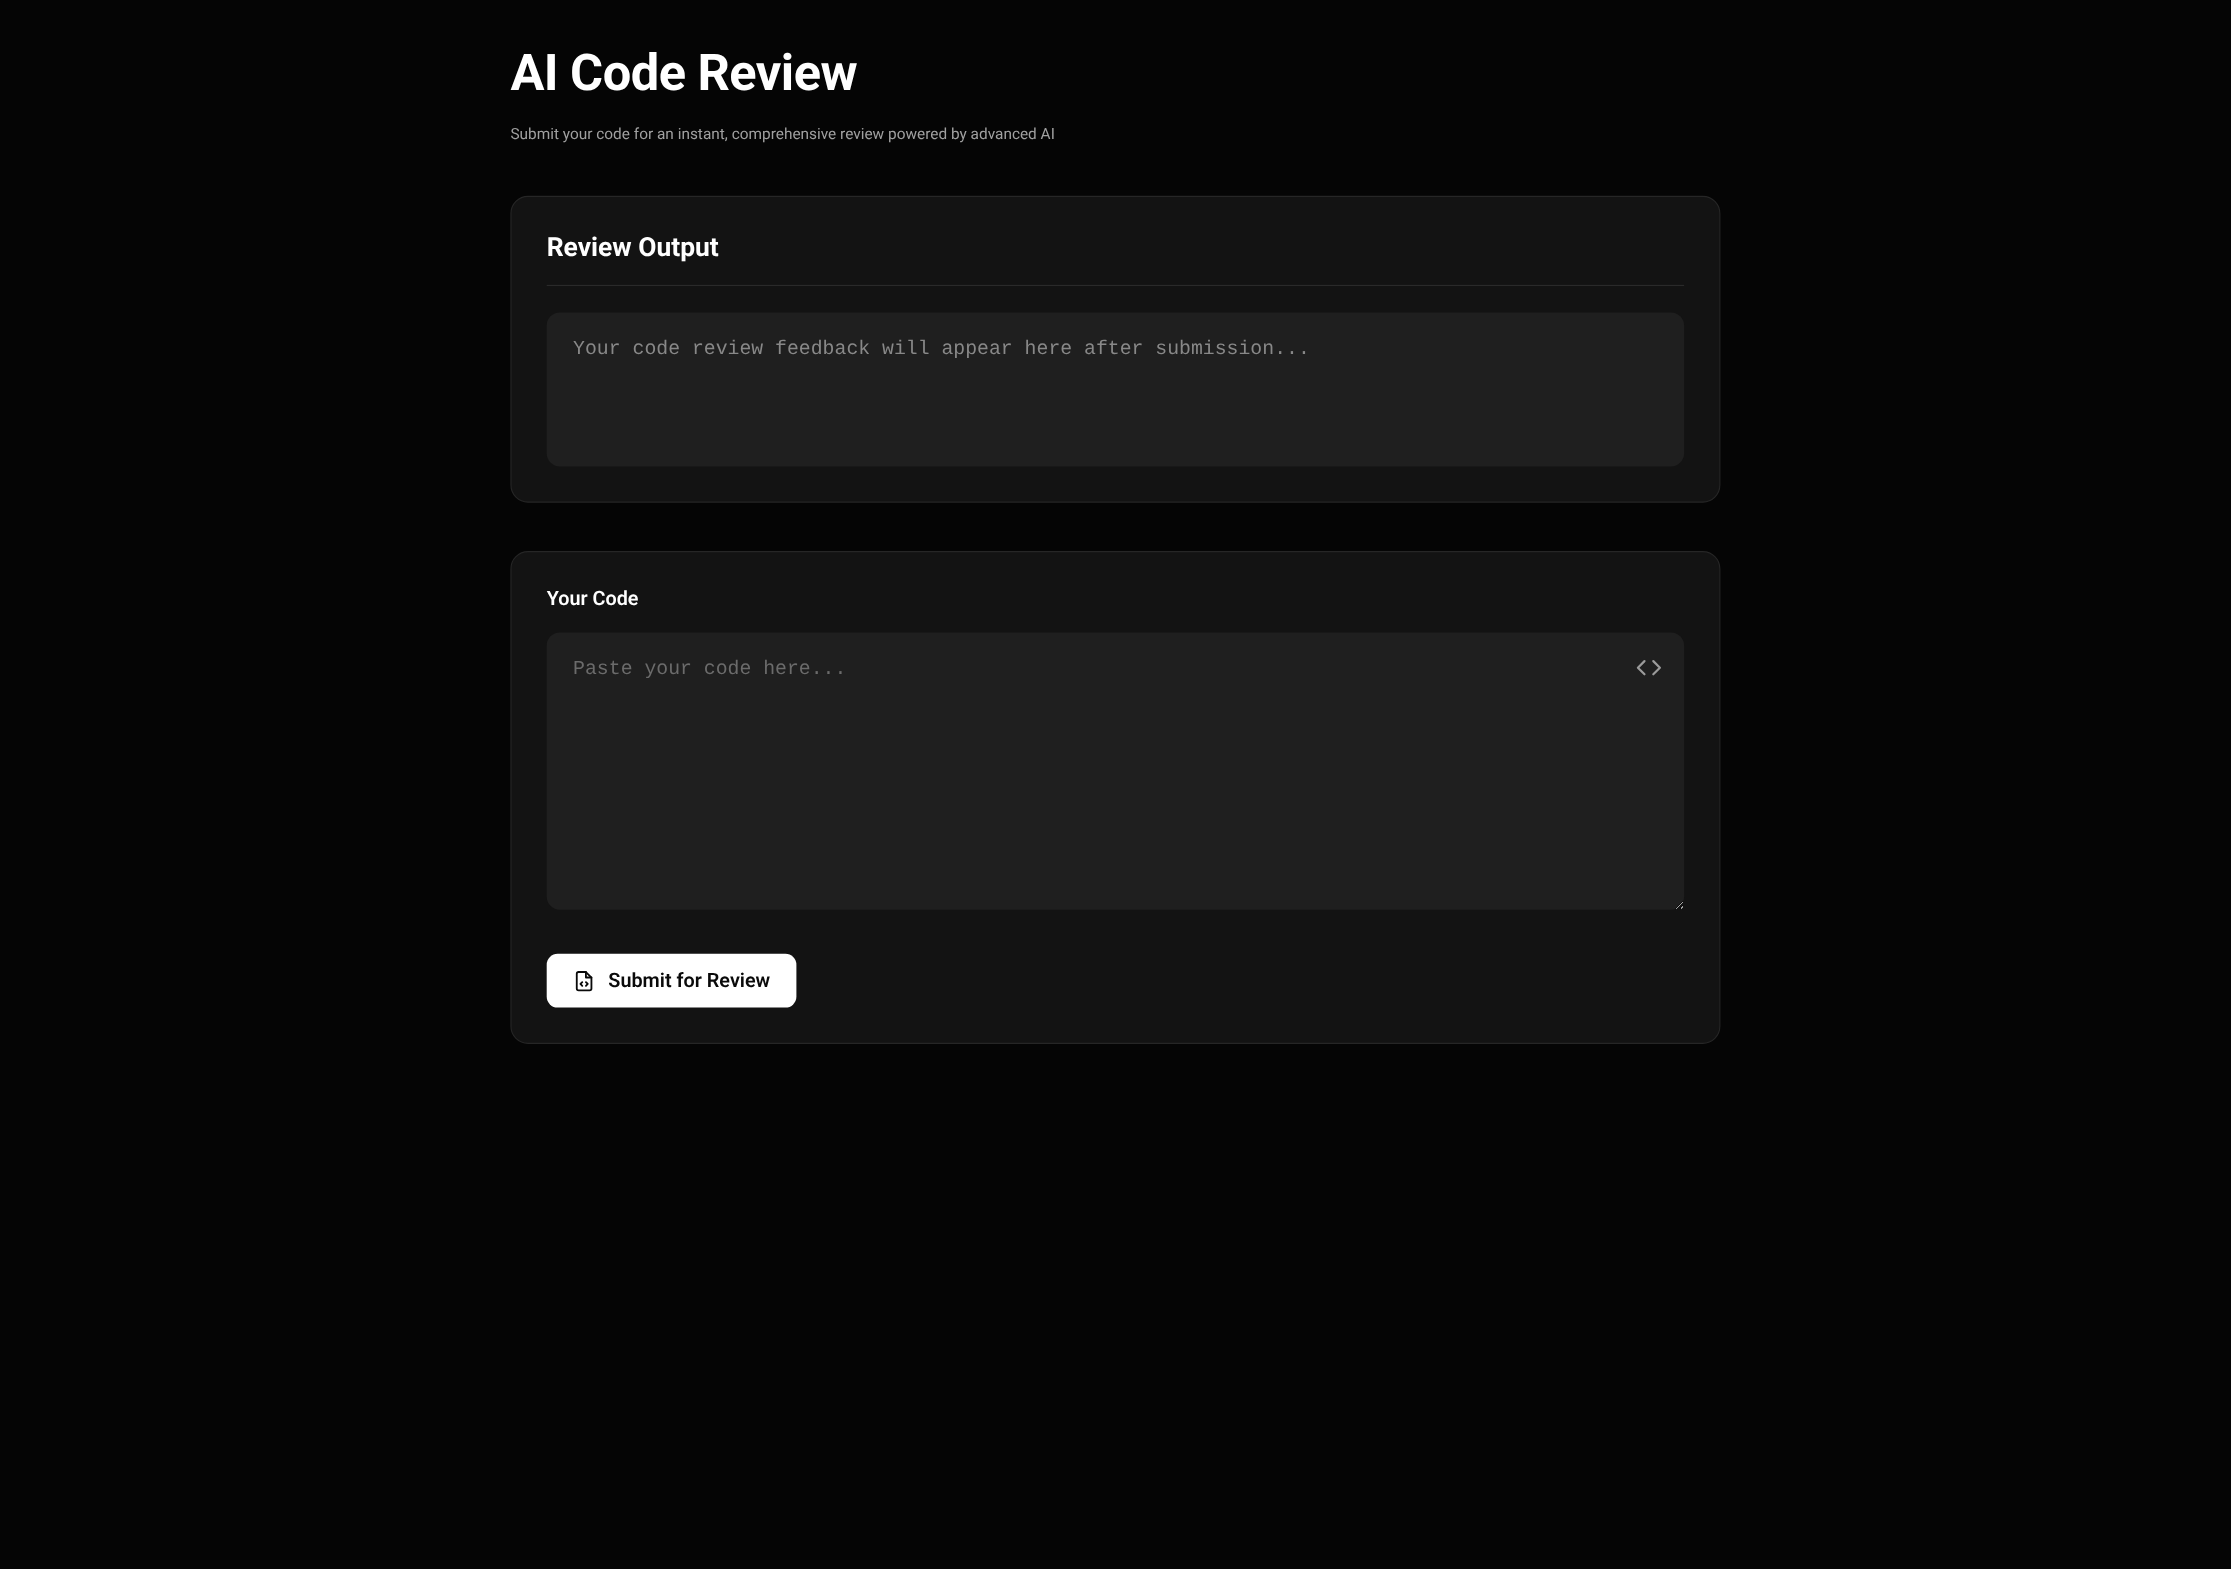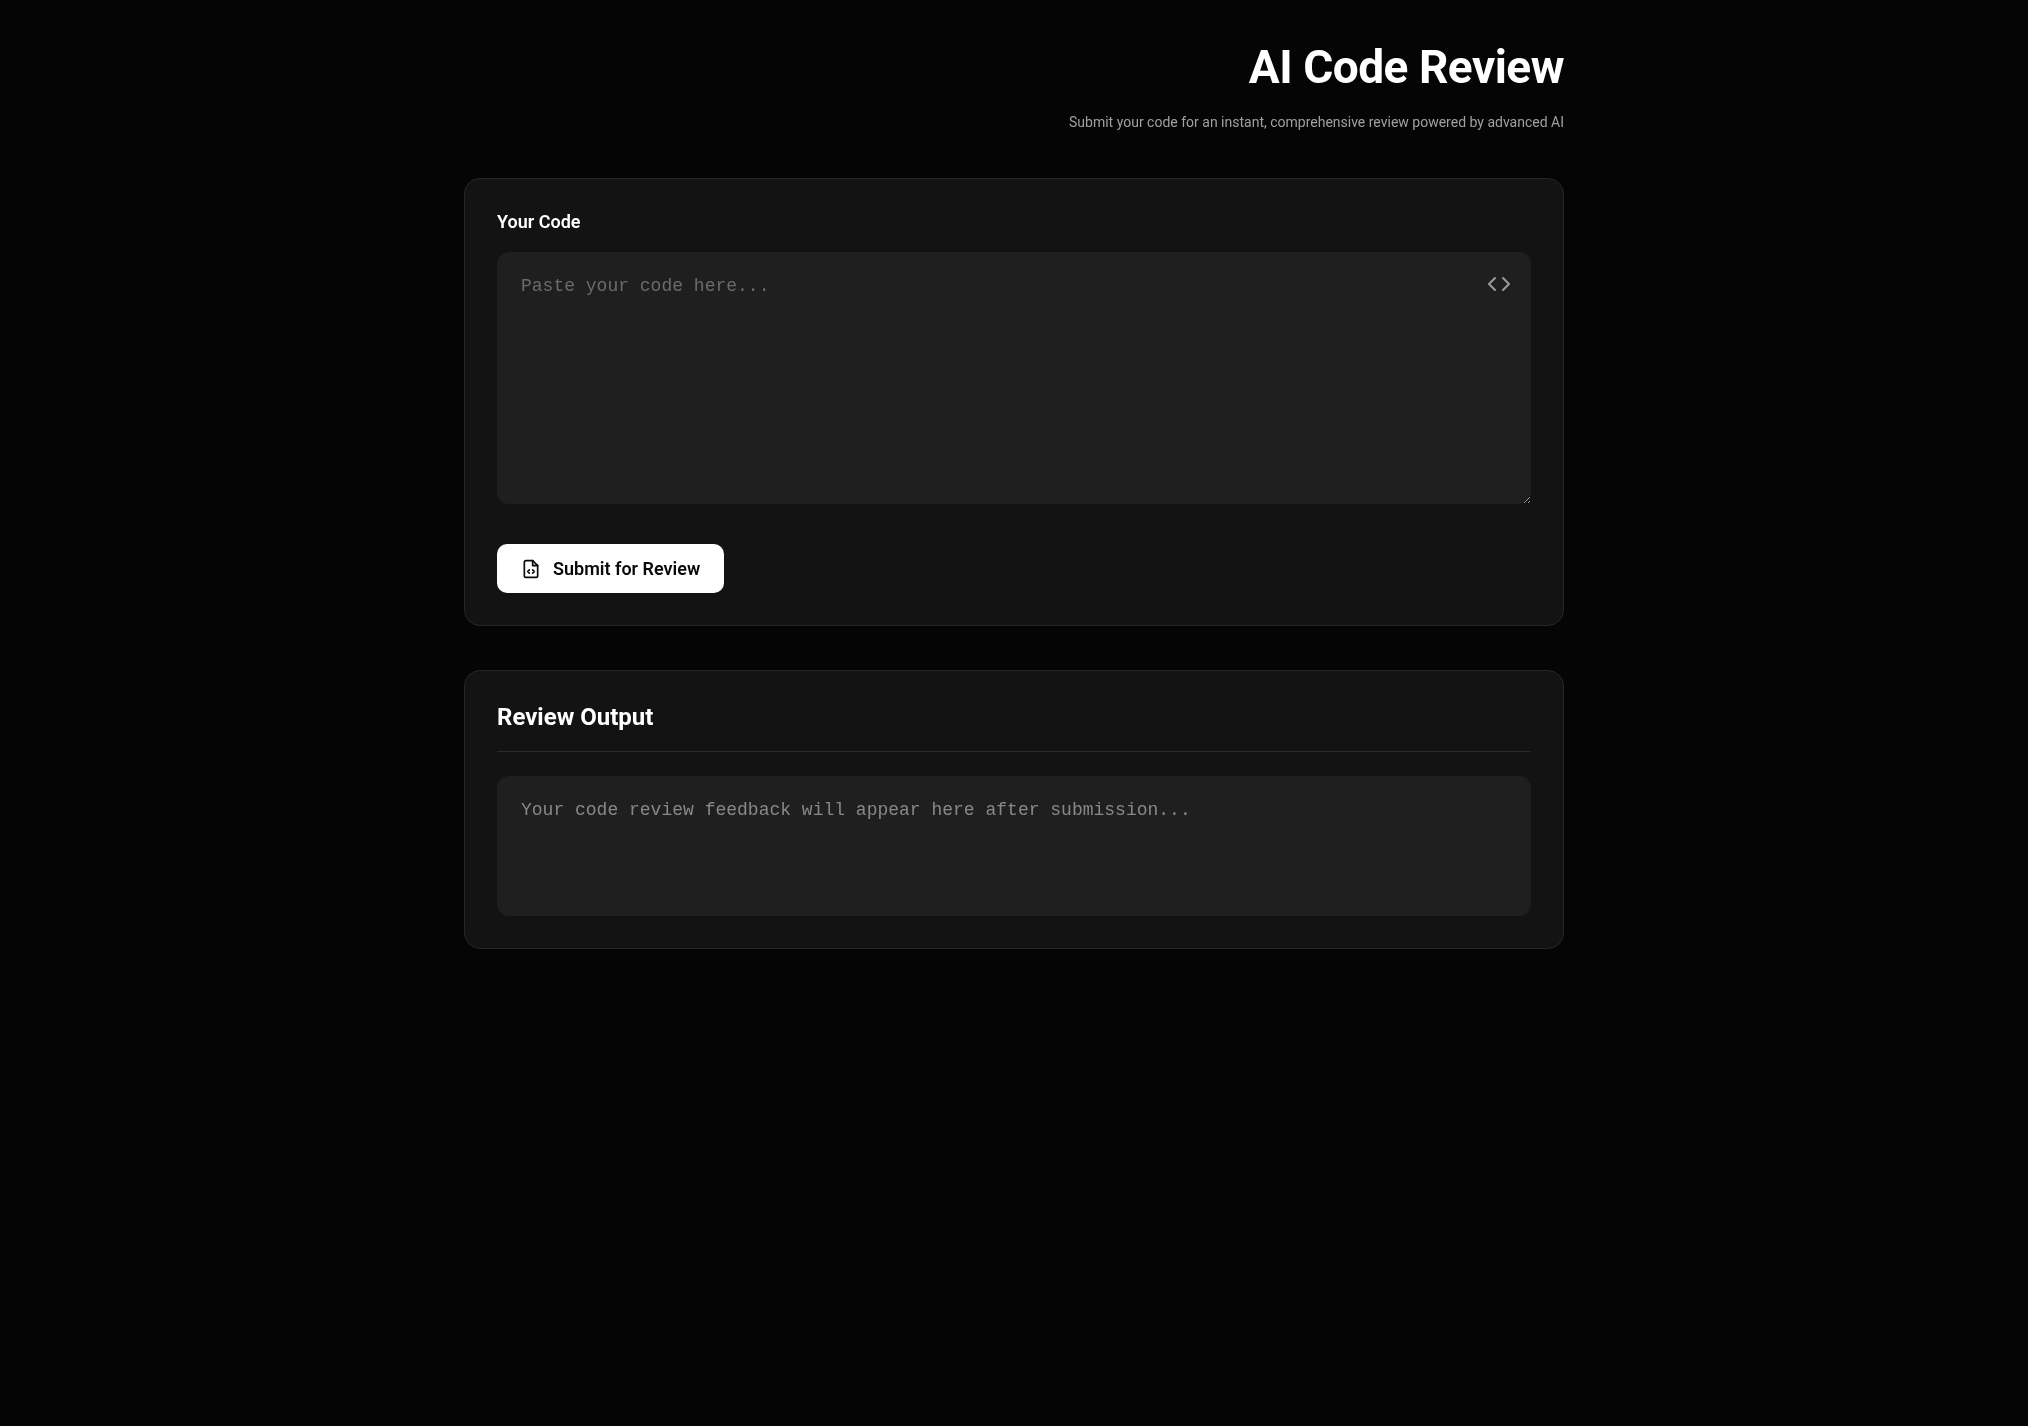--- a/index.html
+++ b/index.html
@@ -15,21 +15,21 @@
       padding: 40px 0;
     }
     
     .container {
       max-width: 1180px;
       margin: 0 auto;
       padding: 0 40px;
     }
     
     .header {
-      text-align: right;
+      text-align: left;
       margin-bottom: 48px;
     }
     
     .title {
       color: #ffffff;
       font-size: 46px;
       font-weight: 700;
       letter-spacing: -0.5px;
       margin-bottom: 20px;
     }
@@ -138,20 +138,28 @@
 </head>
 <body>
 
 <div class="container">
   <div class="header">
     <h1 class="title">AI Code Review</h1>
     <p class="subtitle">Submit your code for an instant, comprehensive review powered by advanced AI</p>
   </div>
 
   <div class="card">
+    <h2 class="section-heading">Review Output</h2>
+    <hr class="divider">
+    <div class="output-box">
+      <p class="output-placeholder">Your code review feedback will appear here after submission...</p>
+    </div>
+  </div>
+
+  <div class="card">
     <label class="section-label">Your Code</label>
     <div class="textarea-wrapper">
       <textarea class="code-textarea" placeholder="Paste your code here..." style=""></textarea>
       <span class="code-icon">
         <svg viewBox="0 0 24 24" fill="none" stroke="currentColor" stroke-width="2" stroke-linecap="round" stroke-linejoin="round">
           <polyline points="16 18 22 12 16 6"></polyline>
           <polyline points="8 6 2 12 8 18"></polyline>
         </svg>
       </span>
     </div>
@@ -160,21 +168,13 @@
         <svg viewBox="0 0 24 24" fill="none" stroke="currentColor" stroke-width="2" stroke-linecap="round" stroke-linejoin="round">
           <path d="M14 2H6a2 2 0 0 0-2 2v16a2 2 0 0 0 2 2h12a2 2 0 0 0 2-2V8z"></path>
           <polyline points="14 2 14 8 20 8"></polyline>
           <polyline points="10 13 8 15 10 17"></polyline>
           <polyline points="14 13 16 15 14 17"></polyline>
         </svg>
       </span>
       <span>Submit for Review</span>
     </button>
   </div>
-
-  <div class="card">
-    <h2 class="section-heading">Review Output</h2>
-    <hr class="divider">
-    <div class="output-box">
-      <p class="output-placeholder">Your code review feedback will appear here after submission...</p>
-    </div>
-  </div>
 </div>
 
 </body></html>

